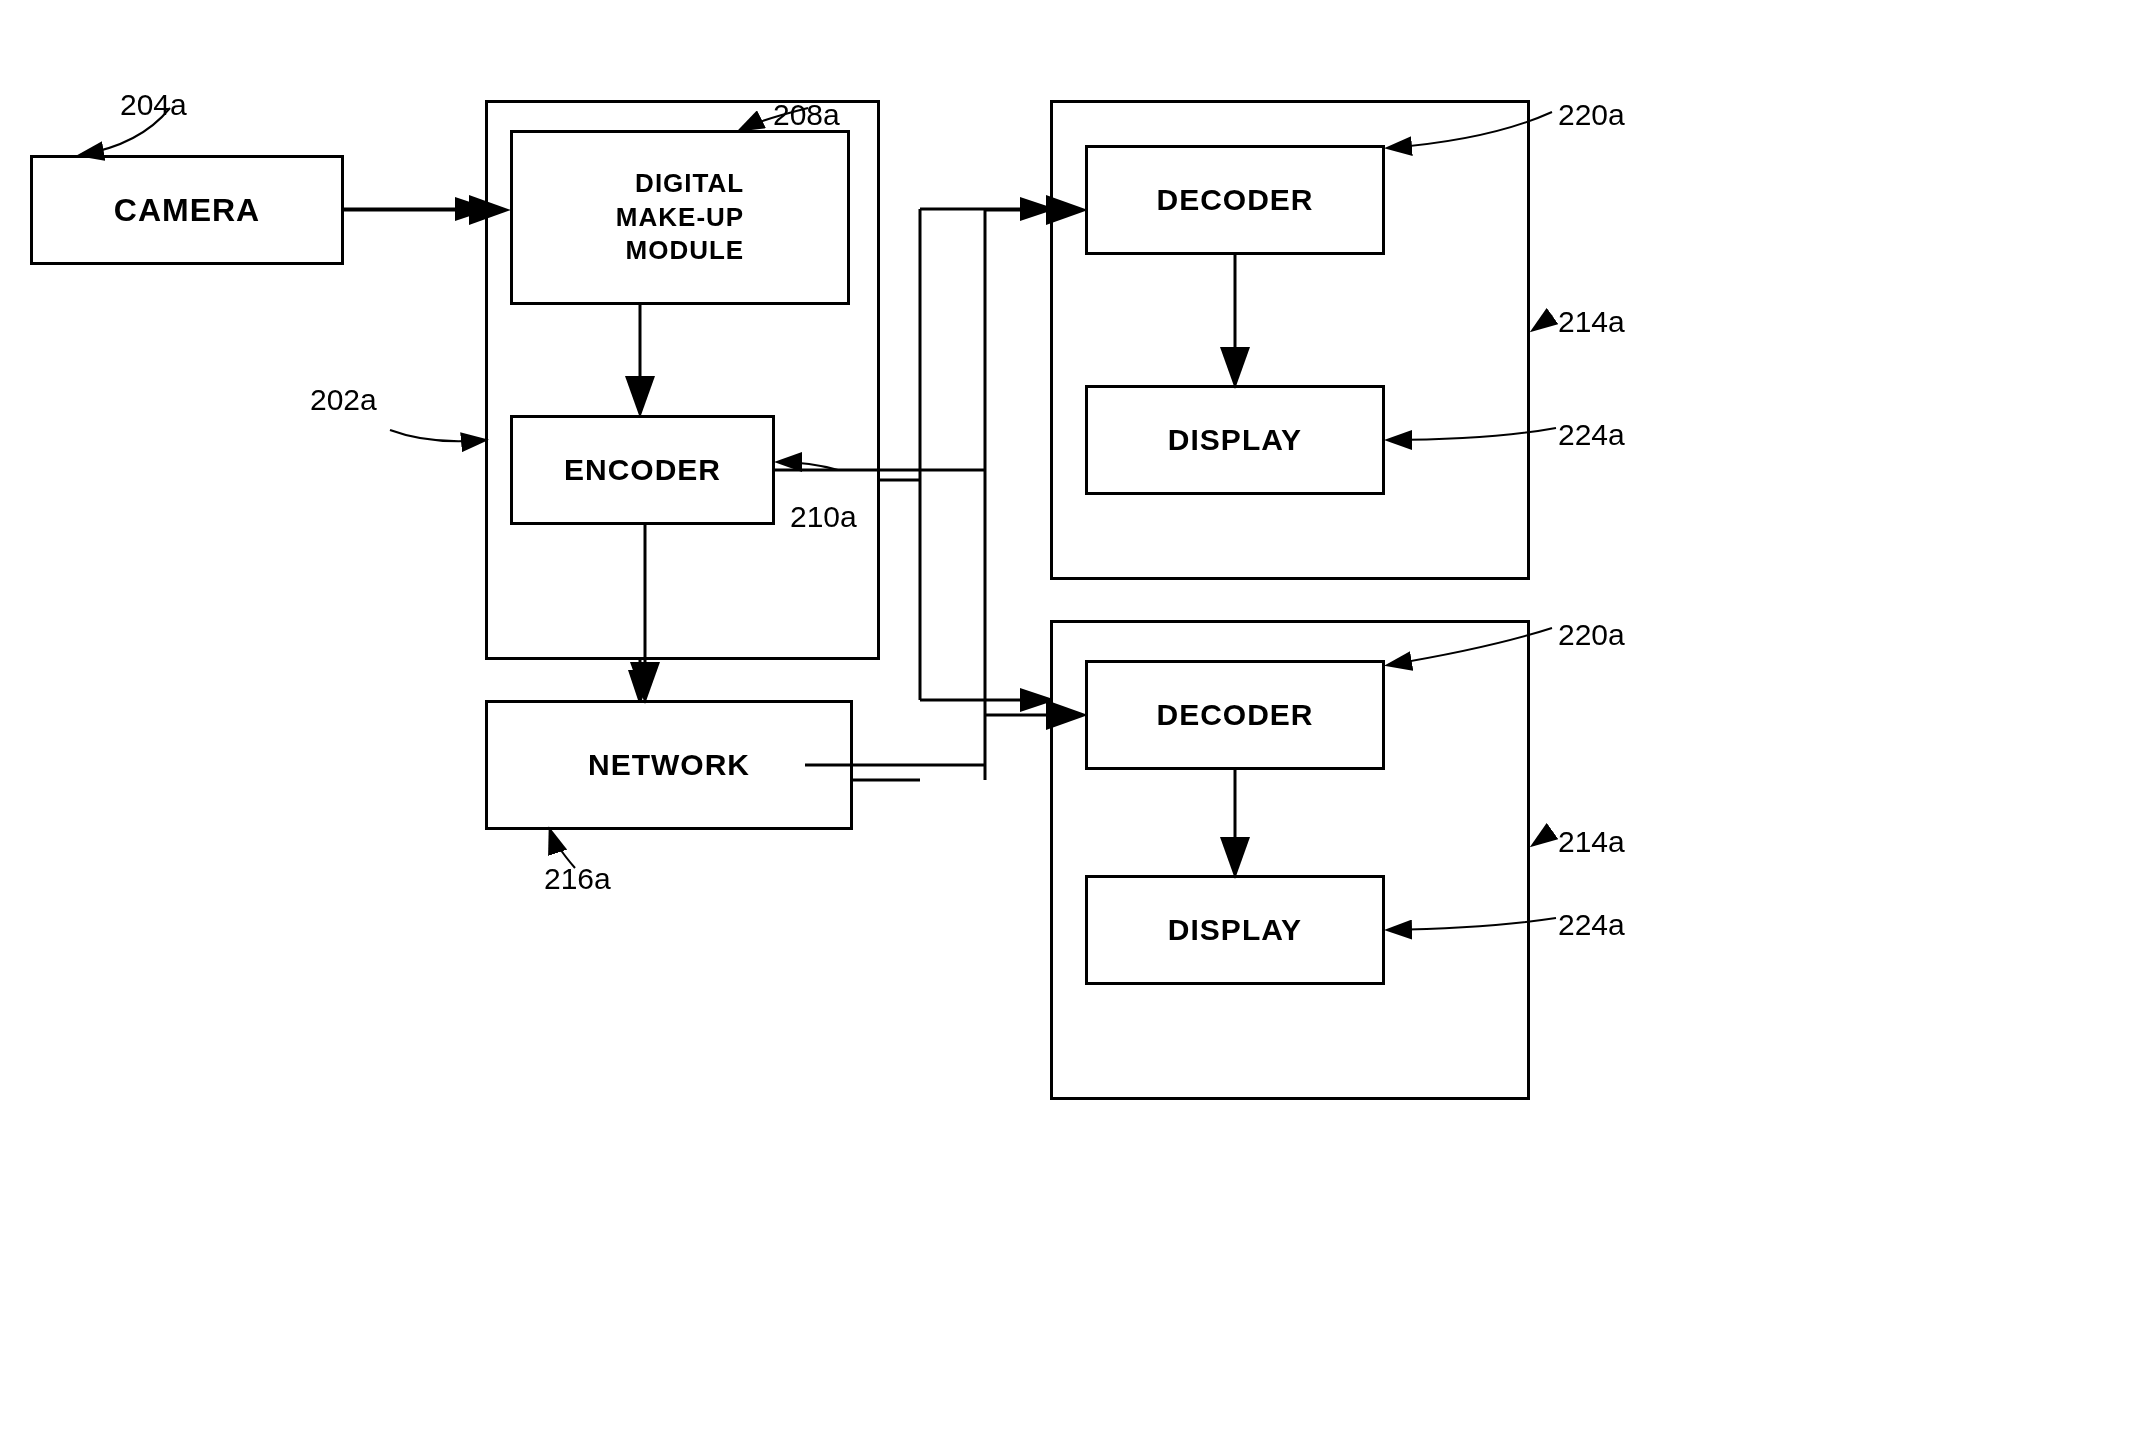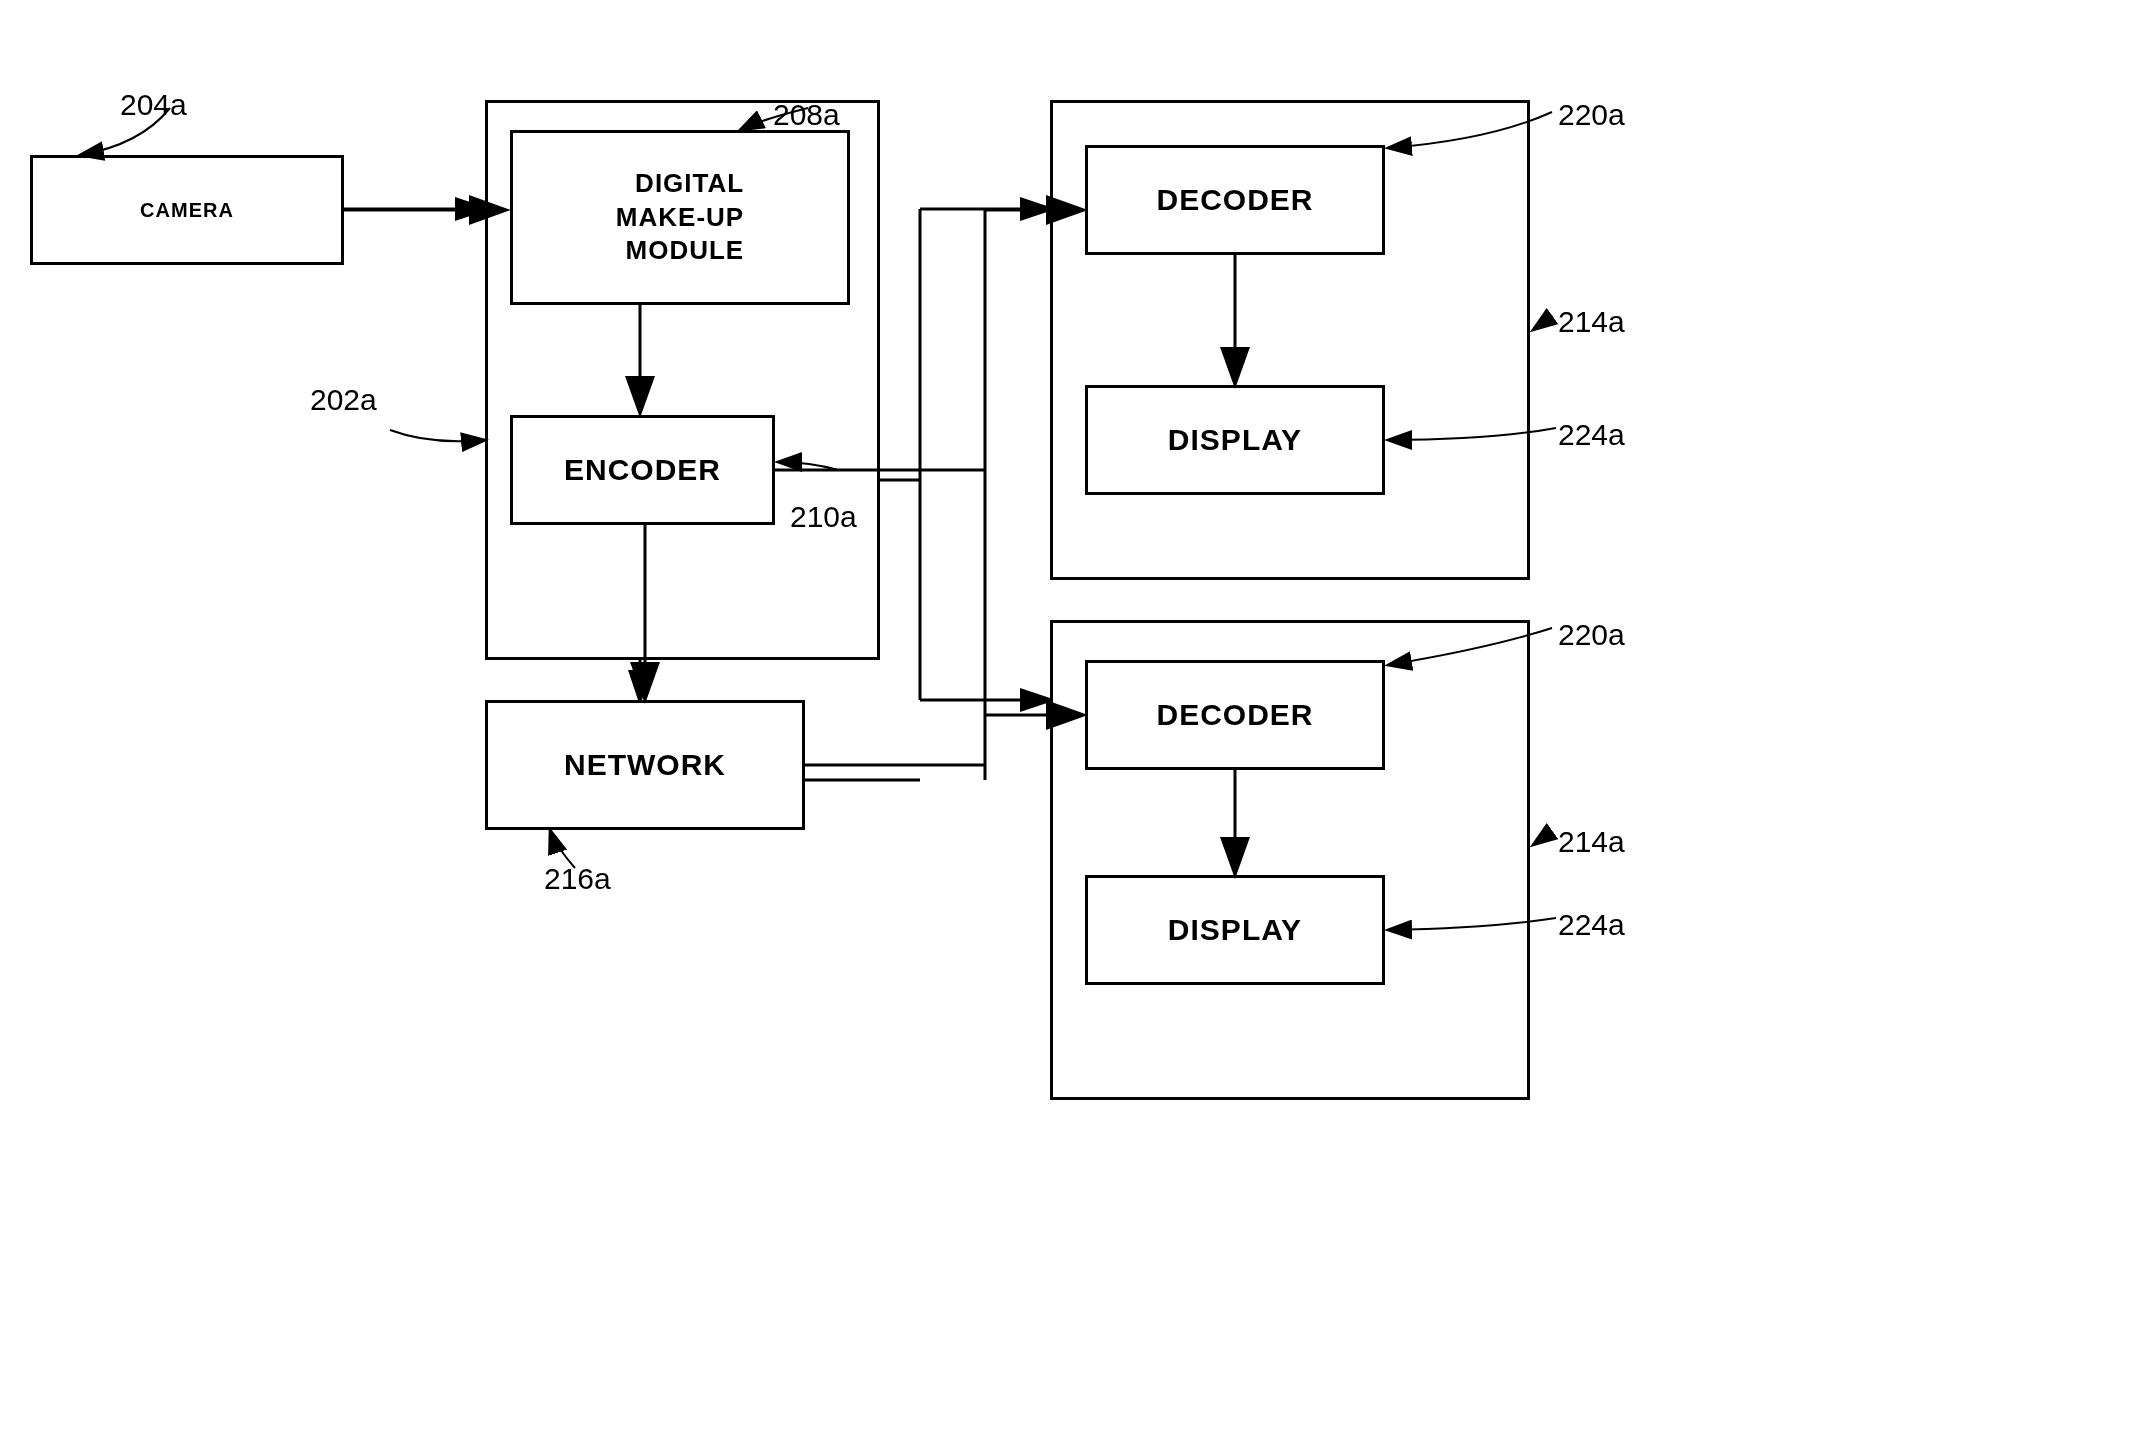--- a/index.html
+++ b/index.html
@@ -75,21 +75,21 @@
 
     <line x1="640" y1="570" x2="640" y2="700" stroke="#000" stroke-width="3" marker-end="url(#arrowhead)"></line>
 
     <line x1="800" y1="780" x2="920" y2="780" stroke="#000" stroke-width="3"></line>
 
     <line x1="1230" y1="310" x2="1230" y2="385" stroke="#000" stroke-width="3" marker-end="url(#arrowhead)"></line>
 
     <line x1="1230" y1="800" x2="1230" y2="875" stroke="#000" stroke-width="3" marker-end="url(#arrowhead)"></line>
   </svg>
 
-  <div class="box" style="left:30px; top:155px; width:314px; height:110px; font-size:20px;">
+  <div class="box" style="left:30px; top:155px; width:314px; height:110px; font-size:32px;">
     <span>CAMERA</span>
   </div>
 
   <div class="label" style="left:120px; top:88px;">
     <span>204a</span>
   </div>
 
   <div class="outer-box" style="left:485px; top:100px; width:395px; height:560px;">
   </div>
 
@@ -106,21 +106,21 @@
   </div>
 
   <div class="box" style="left:510px; top:415px; width:265px; height:110px; font-size:30px;">
     <span>ENCODER</span>
   </div>
 
   <div class="label" style="left:790px; top:460px;margin-top:40px;">
     <span>210a</span>
   </div>
 
-  <div class="box" style="left:485px; top:700px; width:320px; height:130px; font-size:30px;">
+  <div class="box" style="left:485px; top:700px; width:368px; height:130px; font-size:30px;">
     <span>NETWORK</span>
   </div>
 
   <div class="label" style="left:544px; top:862px;">
     <span>216a</span>
   </div>
 
   <div class="outer-box" style="left:1050px; top:100px; width:480px; height:480px;">
   </div>
 

